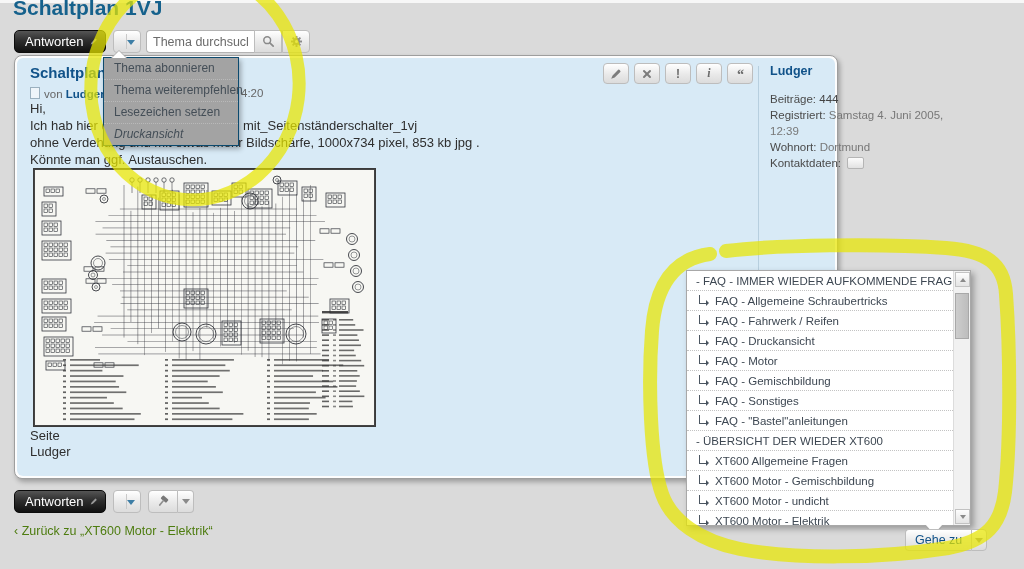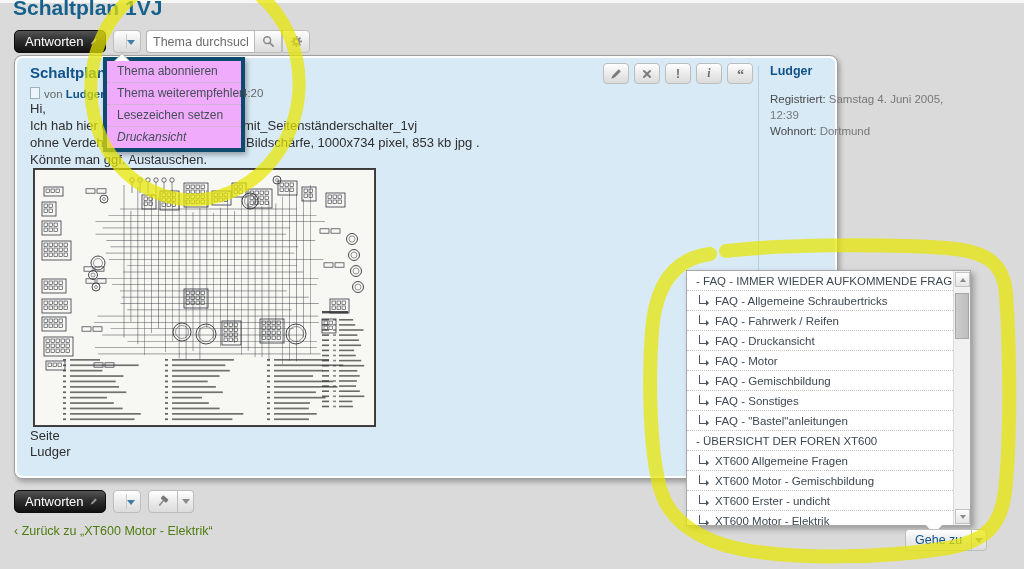--- a/index.html
+++ b/index.html
@@ -47,21 +47,21 @@
   .diagram{position:absolute;left:16px;top:110px;width:341px;height:257px;background:#f7f7f3;border:1px solid #3a3a3a;}
   .signature{position:absolute;left:13px;top:370px;font-size:13px;color:#2e2e2e;line-height:16px;}
   .profile-divider{position:absolute;left:741px;top:8px;width:1px;height:402px;background:#b7cfdf;}
   .profile{position:absolute;left:753px;top:6px;width:200px;font-size:11.5px;color:#4a4a4a;}
   .profile .uname{font-size:12.5px;font-weight:bold;color:#105289;text-decoration:none;}
   .profile .rows{margin-top:13px;line-height:16px;}
   .profile .val{color:#777;}
   .profile .val-dark{color:#444;}
   .contact-icon{display:inline-block;width:15px;height:10px;background:linear-gradient(#fcfcfc,#e2e2e2);border:1px solid #b5b5b5;border-radius:2px;vertical-align:-2px;margin-left:3px;}
   
-  .topic-menu{position:absolute;left:103px;top:57px;width:134px;background:#f0abfc;border:4px solid #0c4a6e;
+  .topic-menu{position:absolute;left:103px;top:57px;width:134px;background:#a3a3a3;border:1px solid #0c4a6e;
     box-shadow:2px 3px 5px rgba(0,0,0,.3);z-index:30;}
   .topic-menu .m-caret-b{position:absolute;left:7px;top:-8px;width:0;height:0;border-left:8px solid transparent;border-right:8px solid transparent;border-bottom:8px solid #aeaeae;}
   .topic-menu .m-caret{position:absolute;left:8px;top:-7px;width:0;height:0;border-left:7px solid transparent;border-right:7px solid transparent;border-bottom:7px solid #fff;z-index:2;}
   .menu-item{padding:3px 10px 4px 10px;font-size:12px;color:#444e57;border-bottom:1px dotted #b9b9b9;cursor:pointer;white-space:nowrap;}
   .menu-item:last-child{border-bottom:none;font-style:italic;}
   
   .back-link{position:absolute;left:14px;top:524px;font-size:12.5px;color:#4d7c0f;text-decoration:none;}
   
   .jump-panel{position:absolute;left:686px;top:270px;width:285px;height:256px;background:#fff;border:1px solid #a8a8a8;
     box-shadow:3px 3px 6px rgba(0,0,0,.3);box-sizing:border-box;z-index:20;overflow:hidden;}
@@ -617,22 +617,24 @@
 
       <div class="signature">
         <div>Seite</div>
         <div>Ludger</div>
       </div>
 
       <div class="profile-divider"></div>
       <div class="profile">
         <a href="#" class="uname">Ludger</a>
         <div class="rows" id="profile-rows">
+            <div><span style="color: rgb(74, 74, 74);">Beiträge: </span><span class="val-dark">444</span></div>
             <div><span style="color: rgb(74, 74, 74);">Registriert: </span><span class="val">Samstag 4. Juni 2005, 12:39</span></div>
             <div><span style="color: rgb(74, 74, 74);">Wohnort: </span><span class="val">Dortmund</span></div>
+            <div><span style="color: rgb(74, 74, 74);">Kontaktdaten: </span><span class="val"></span><span class="contact-icon"></span></div>
           </div>
       </div>
     </div>
   </div>
 
   <div class="topic-menu">
     <span class="m-caret-b"></span>
     <span class="m-caret"></span>
     <div id="topic-menu-items">
         <div class="menu-item">Thema abonnieren</div>
@@ -695,33 +697,33 @@
         </div>
         <div class="jp-row">
           <span class="larrow"></span>
           <span>FAQ - Sonstiges</span>
         </div>
         <div class="jp-row">
           <span class="larrow"></span>
           <span>FAQ - "Bastel"anleitungen</span>
         </div>
         <div class="jp-row">
-          <span>- ÜBERSICHT DER FOREN XT600</span>
+          <span>- ÜBERSICHT DER WIEDER XT600</span>
         </div>
         <div class="jp-row">
           <span class="larrow"></span>
           <span>XT600 Allgemeine Fragen</span>
         </div>
         <div class="jp-row">
           <span class="larrow"></span>
           <span>XT600 Motor - Gemischbildung</span>
         </div>
         <div class="jp-row">
           <span class="larrow"></span>
-          <span>XT600 Erster - undicht</span>
+          <span>XT600 Motor - undicht</span>
         </div>
         <div class="jp-row">
           <span class="larrow"></span>
           <span>XT600 Motor - Elektrik</span>
         </div>
       </div>
     <div class="jp-scroll">
       <div class="sb-btn sb-up">
           <span class="tri-up"></span>
         </div>

